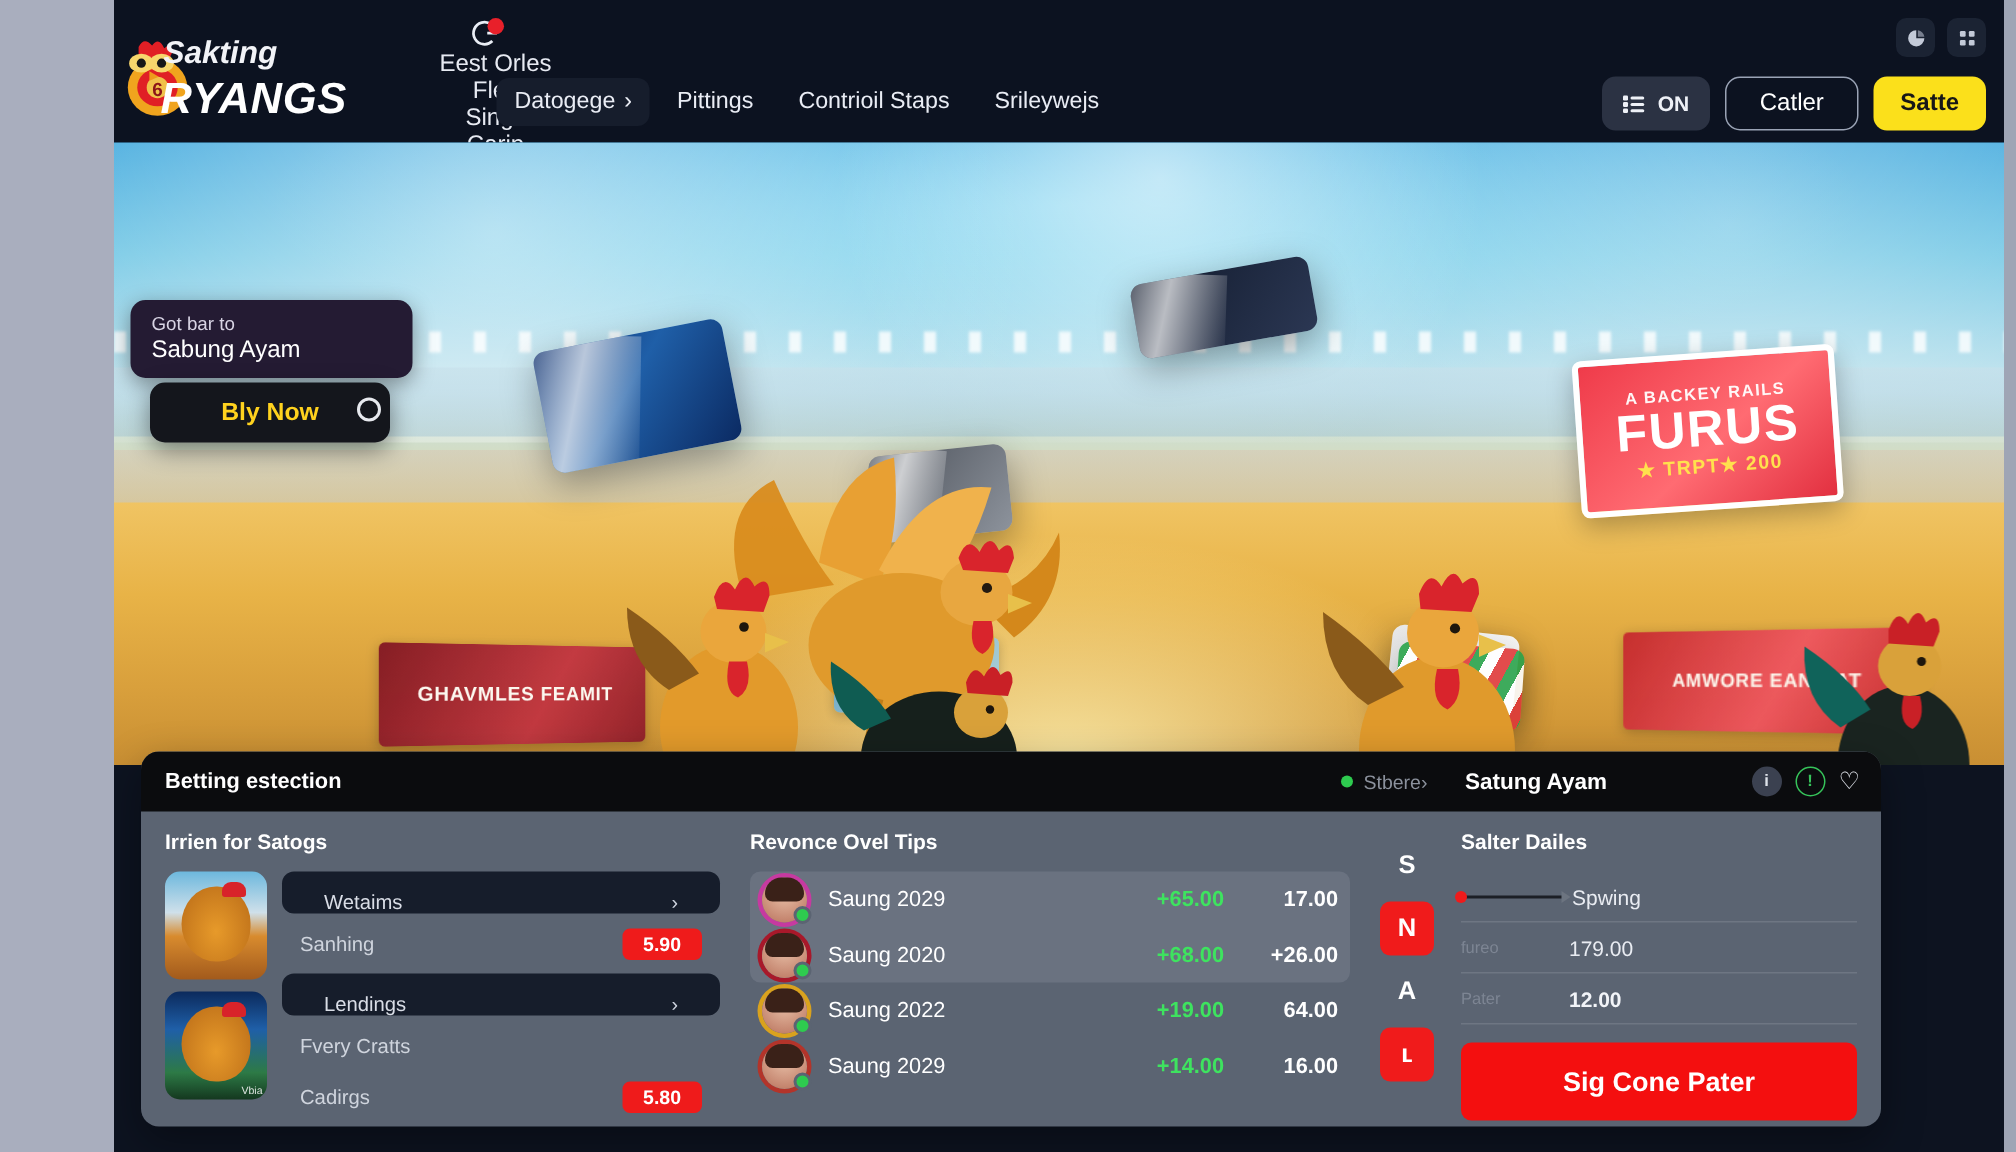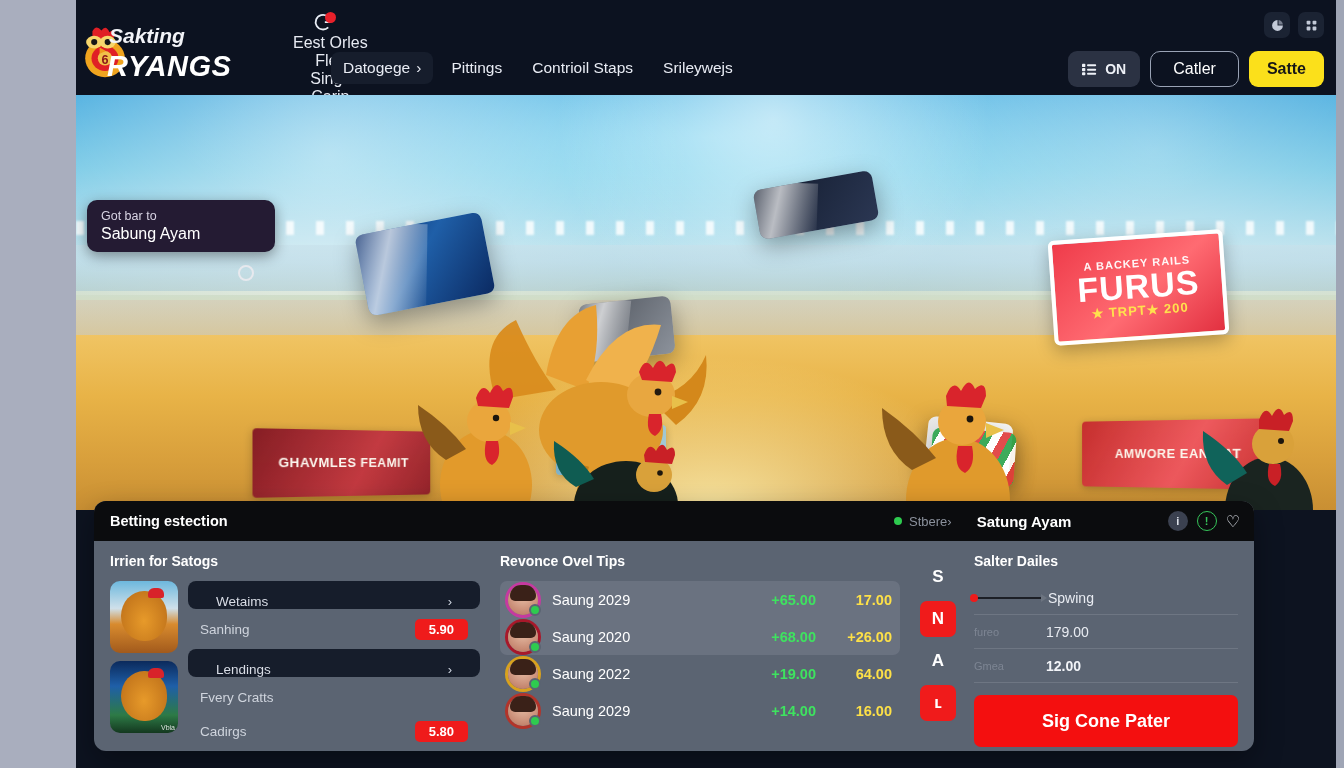--- a/index.html
+++ b/index.html
@@ -354,21 +354,21 @@
     position:absolute;left:2px;top:0px;width:26px;height:16px;
     border-radius:13px 13px 6px 6px;background:#3a2118;
   }
   .avatar .on {
     position:absolute;right:-3px;bottom:-1px;
     width:12px;height:12px;border-radius:50%;
     background:#2ecb4f;border:2px solid #5b6472;
   }
   .tip-name { color:#fff;font-size:14.5px;margin-left:14px; }
   .tip-green { color:#3ee35f;font-size:14.5px;font-weight:bold;margin-left:auto; }
-  .tip-yellow { color:#fde047;font-size:14.5px;font-weight:bold;width:76px;text-align:right; }
+  .tip-yellow { color:#ffffff;font-size:14.5px;font-weight:bold;width:76px;text-align:right; }
 
   
   .letters {
     width:56px; display:flex;flex-direction:column;align-items:center;
     gap:6px; padding-top:6px;
   }
   .letter {
     width:36px;height:36px;border-radius:7px;
     display:flex;align-items:center;justify-content:center;
     font-size:17px;font-weight:bold;
@@ -603,20 +603,23 @@
       <path d="M36 95 q-26 -18 -24 -54 q30 20 44 42z" fill="#10635a"></path>
       <ellipse cx="82" cy="54" rx="21" ry="20" fill="#d9a13a"></ellipse>
       <path d="M68 30 q6 -16 13 -4 q7 -14 12 -1 q9 -8 9 6 l-4 10 l-30 -2z" fill="#c92026"></path>
       <circle cx="90" cy="51" r="3" fill="#1d160d"></circle>
       <path d="M78 74 q-4 18 6 22 q9 -6 5 -22z" fill="#c92026"></path>
     </svg>
 
     <div class="promo-badge">
       <div class="t1">Got bar to</div>
       <div class="t2">Sabung Ayam</div>
+    </div>
+    <div class="buy-now">
+      <span>Bly Now</span>
     </div>
     <div class="buy-circ"></div>
   </div>
 
   <div class="panel">
 
     <div class="panel-head">
       <div class="title">Betting estection</div>
       <div class="live-wrap">
         <div class="live-dot"></div>
@@ -724,21 +727,21 @@
         <div class="col-title">Salter Dailes</div>
         <div class="dates-row">
           <div class="slider-line"></div>
           <div class="val">Spwing</div>
         </div>
         <div class="dates-row">
           <div class="lbl">fureo</div>
           <div class="val">179.00</div>
         </div>
         <div class="dates-row">
-          <div class="lbl">Gmea</div>
+          <div class="lbl">Pater</div>
           <div class="val b">12.00</div>
         </div>
         <div class="cta-red">Sig Cone Pater</div>
       </div>
 
     </div>
   </div>
 </div>
 
 <div class="scroll-gutter"></div>

